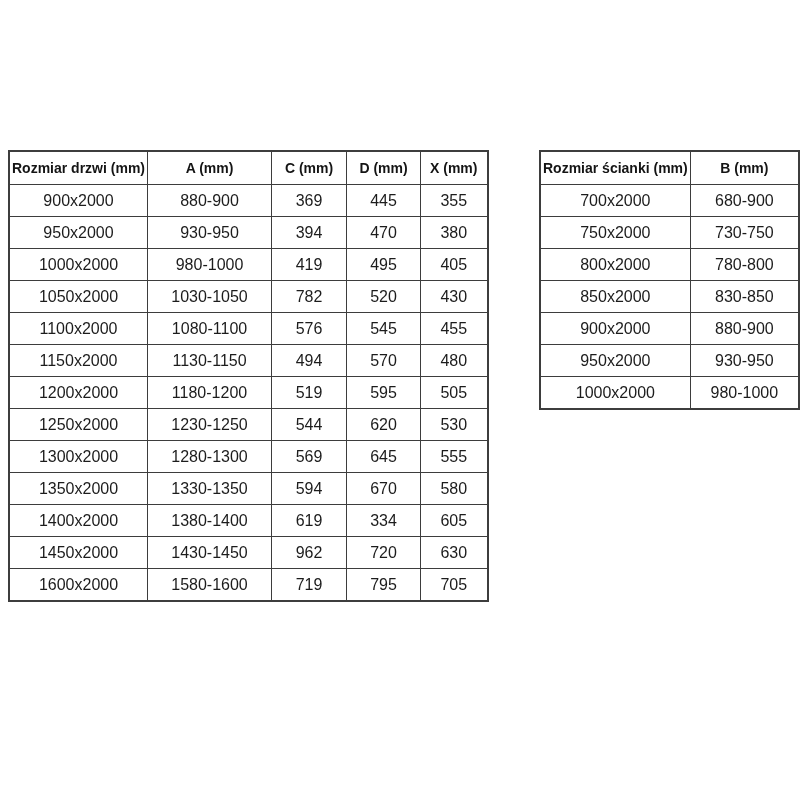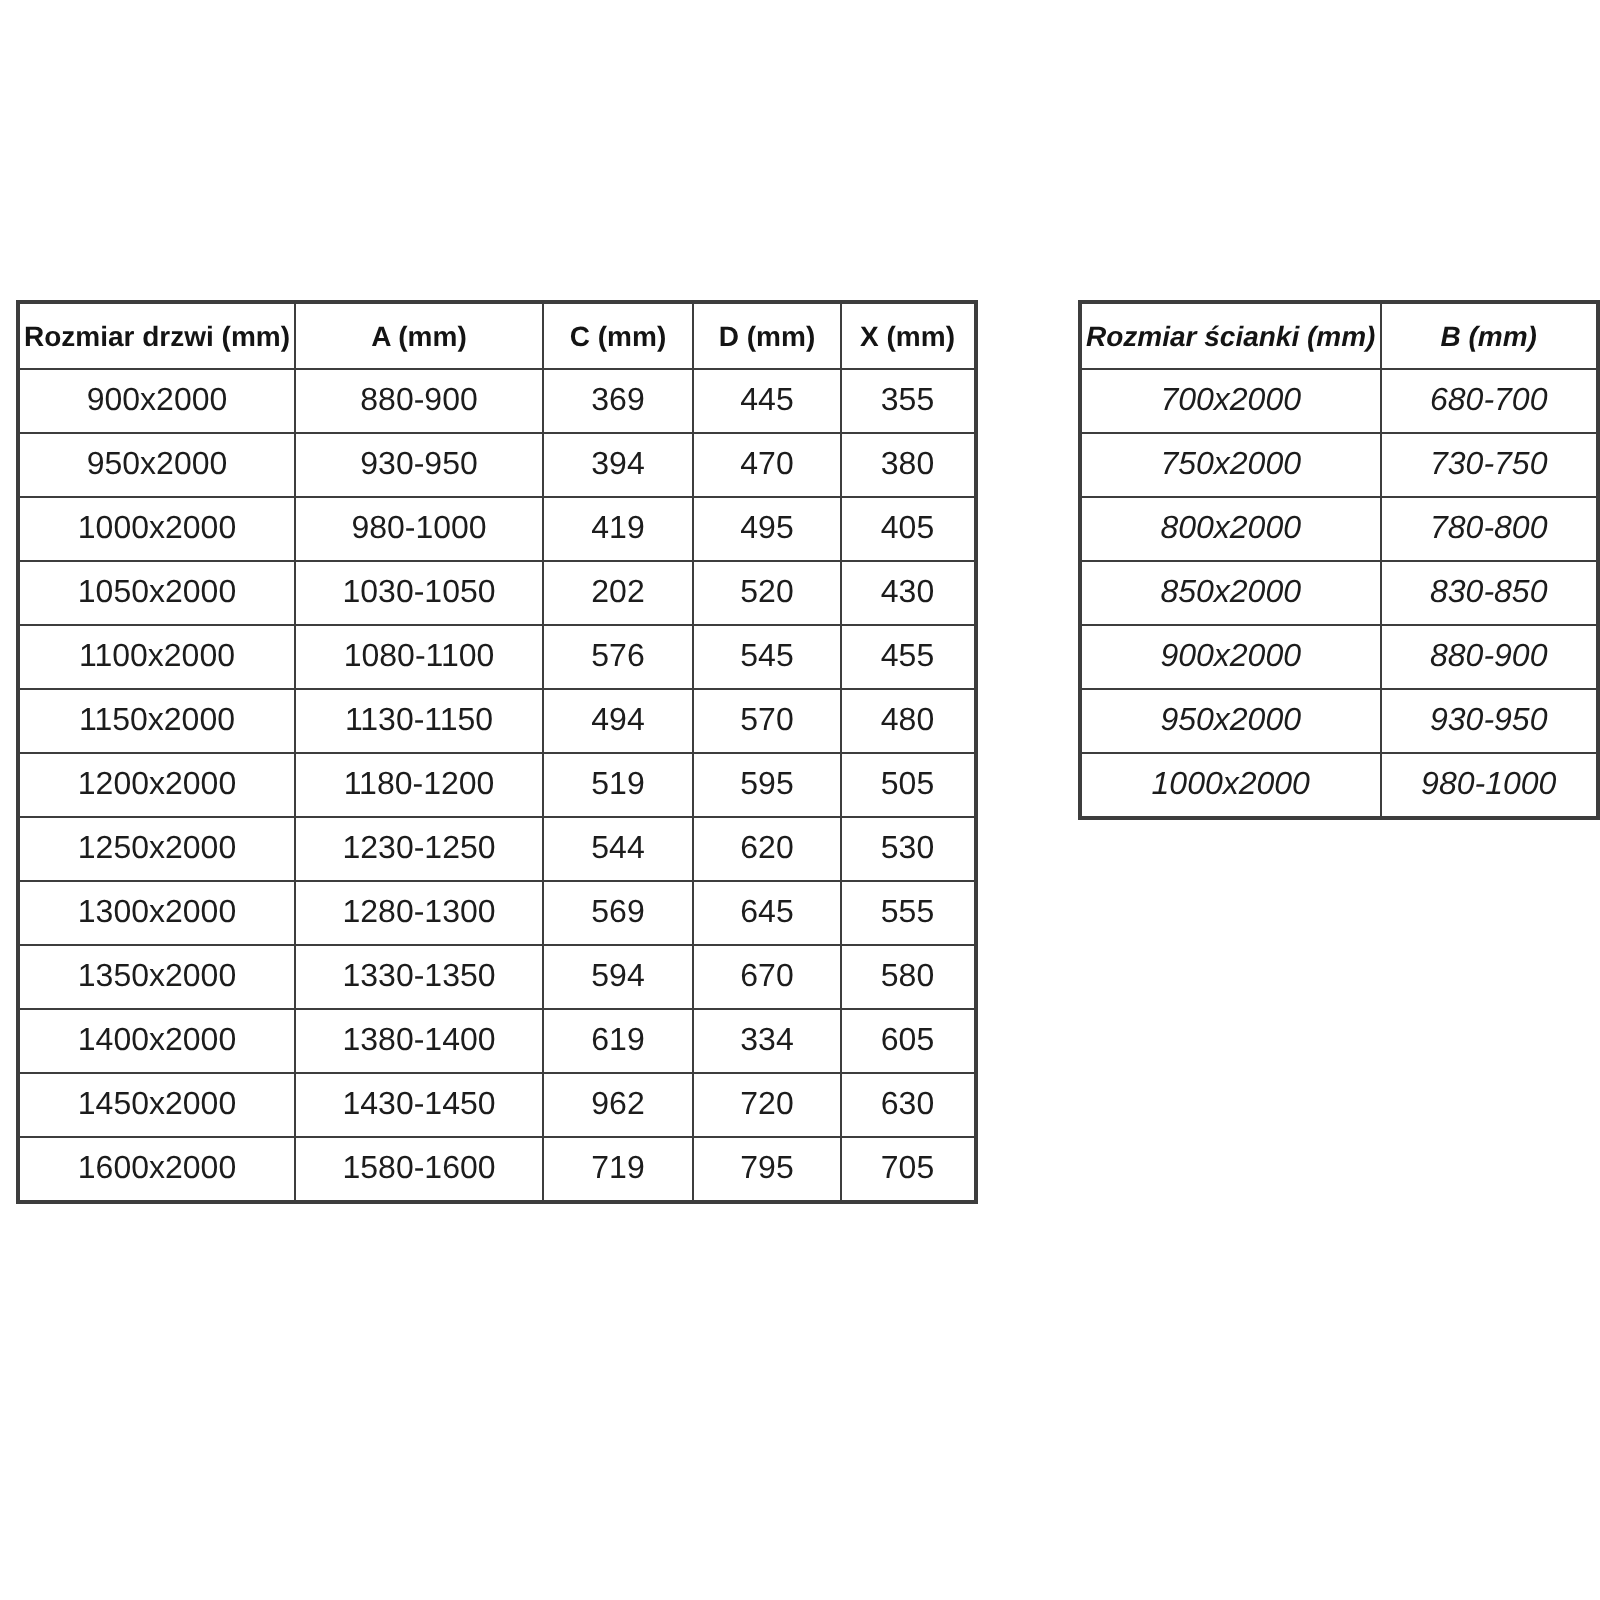--- a/index.html
+++ b/index.html
@@ -41,21 +41,20 @@
     height: 31px;
     color: #1c1c1c;
   }
   .doors-table {
     left: 8px;
     top: 150px;
   }
   .wall-table {
     left: 539px;
     top: 150px;
-    font-style: italic;
   }
 </style>
 </head>
 <body>
 
 <table class="spec-table doors-table">
   <colgroup>
     <col style="width:130px">
     <col style="width:124px">
     <col style="width:75px">
@@ -89,21 +88,21 @@
       <tr>
         <td>1000x2000</td>
         <td>980-1000</td>
         <td>419</td>
         <td>495</td>
         <td>405</td>
       </tr>
       <tr>
         <td>1050x2000</td>
         <td>1030-1050</td>
-        <td>202</td>
+        <td>782</td>
         <td>520</td>
         <td>430</td>
       </tr>
       <tr>
         <td>1100x2000</td>
         <td>1080-1100</td>
         <td>576</td>
         <td>545</td>
         <td>455</td>
       </tr>
@@ -173,21 +172,21 @@
   </colgroup>
 <thead>
       <tr>
         <th>Rozmiar ścianki (mm)</th>
         <th>B (mm)</th>
       </tr>
     </thead>
     <tbody>
       <tr>
         <td>700x2000</td>
-        <td>680-700</td>
+        <td>680-900</td>
       </tr>
       <tr>
         <td>750x2000</td>
         <td>730-750</td>
       </tr>
       <tr>
         <td>800x2000</td>
         <td>780-800</td>
       </tr>
       <tr>

